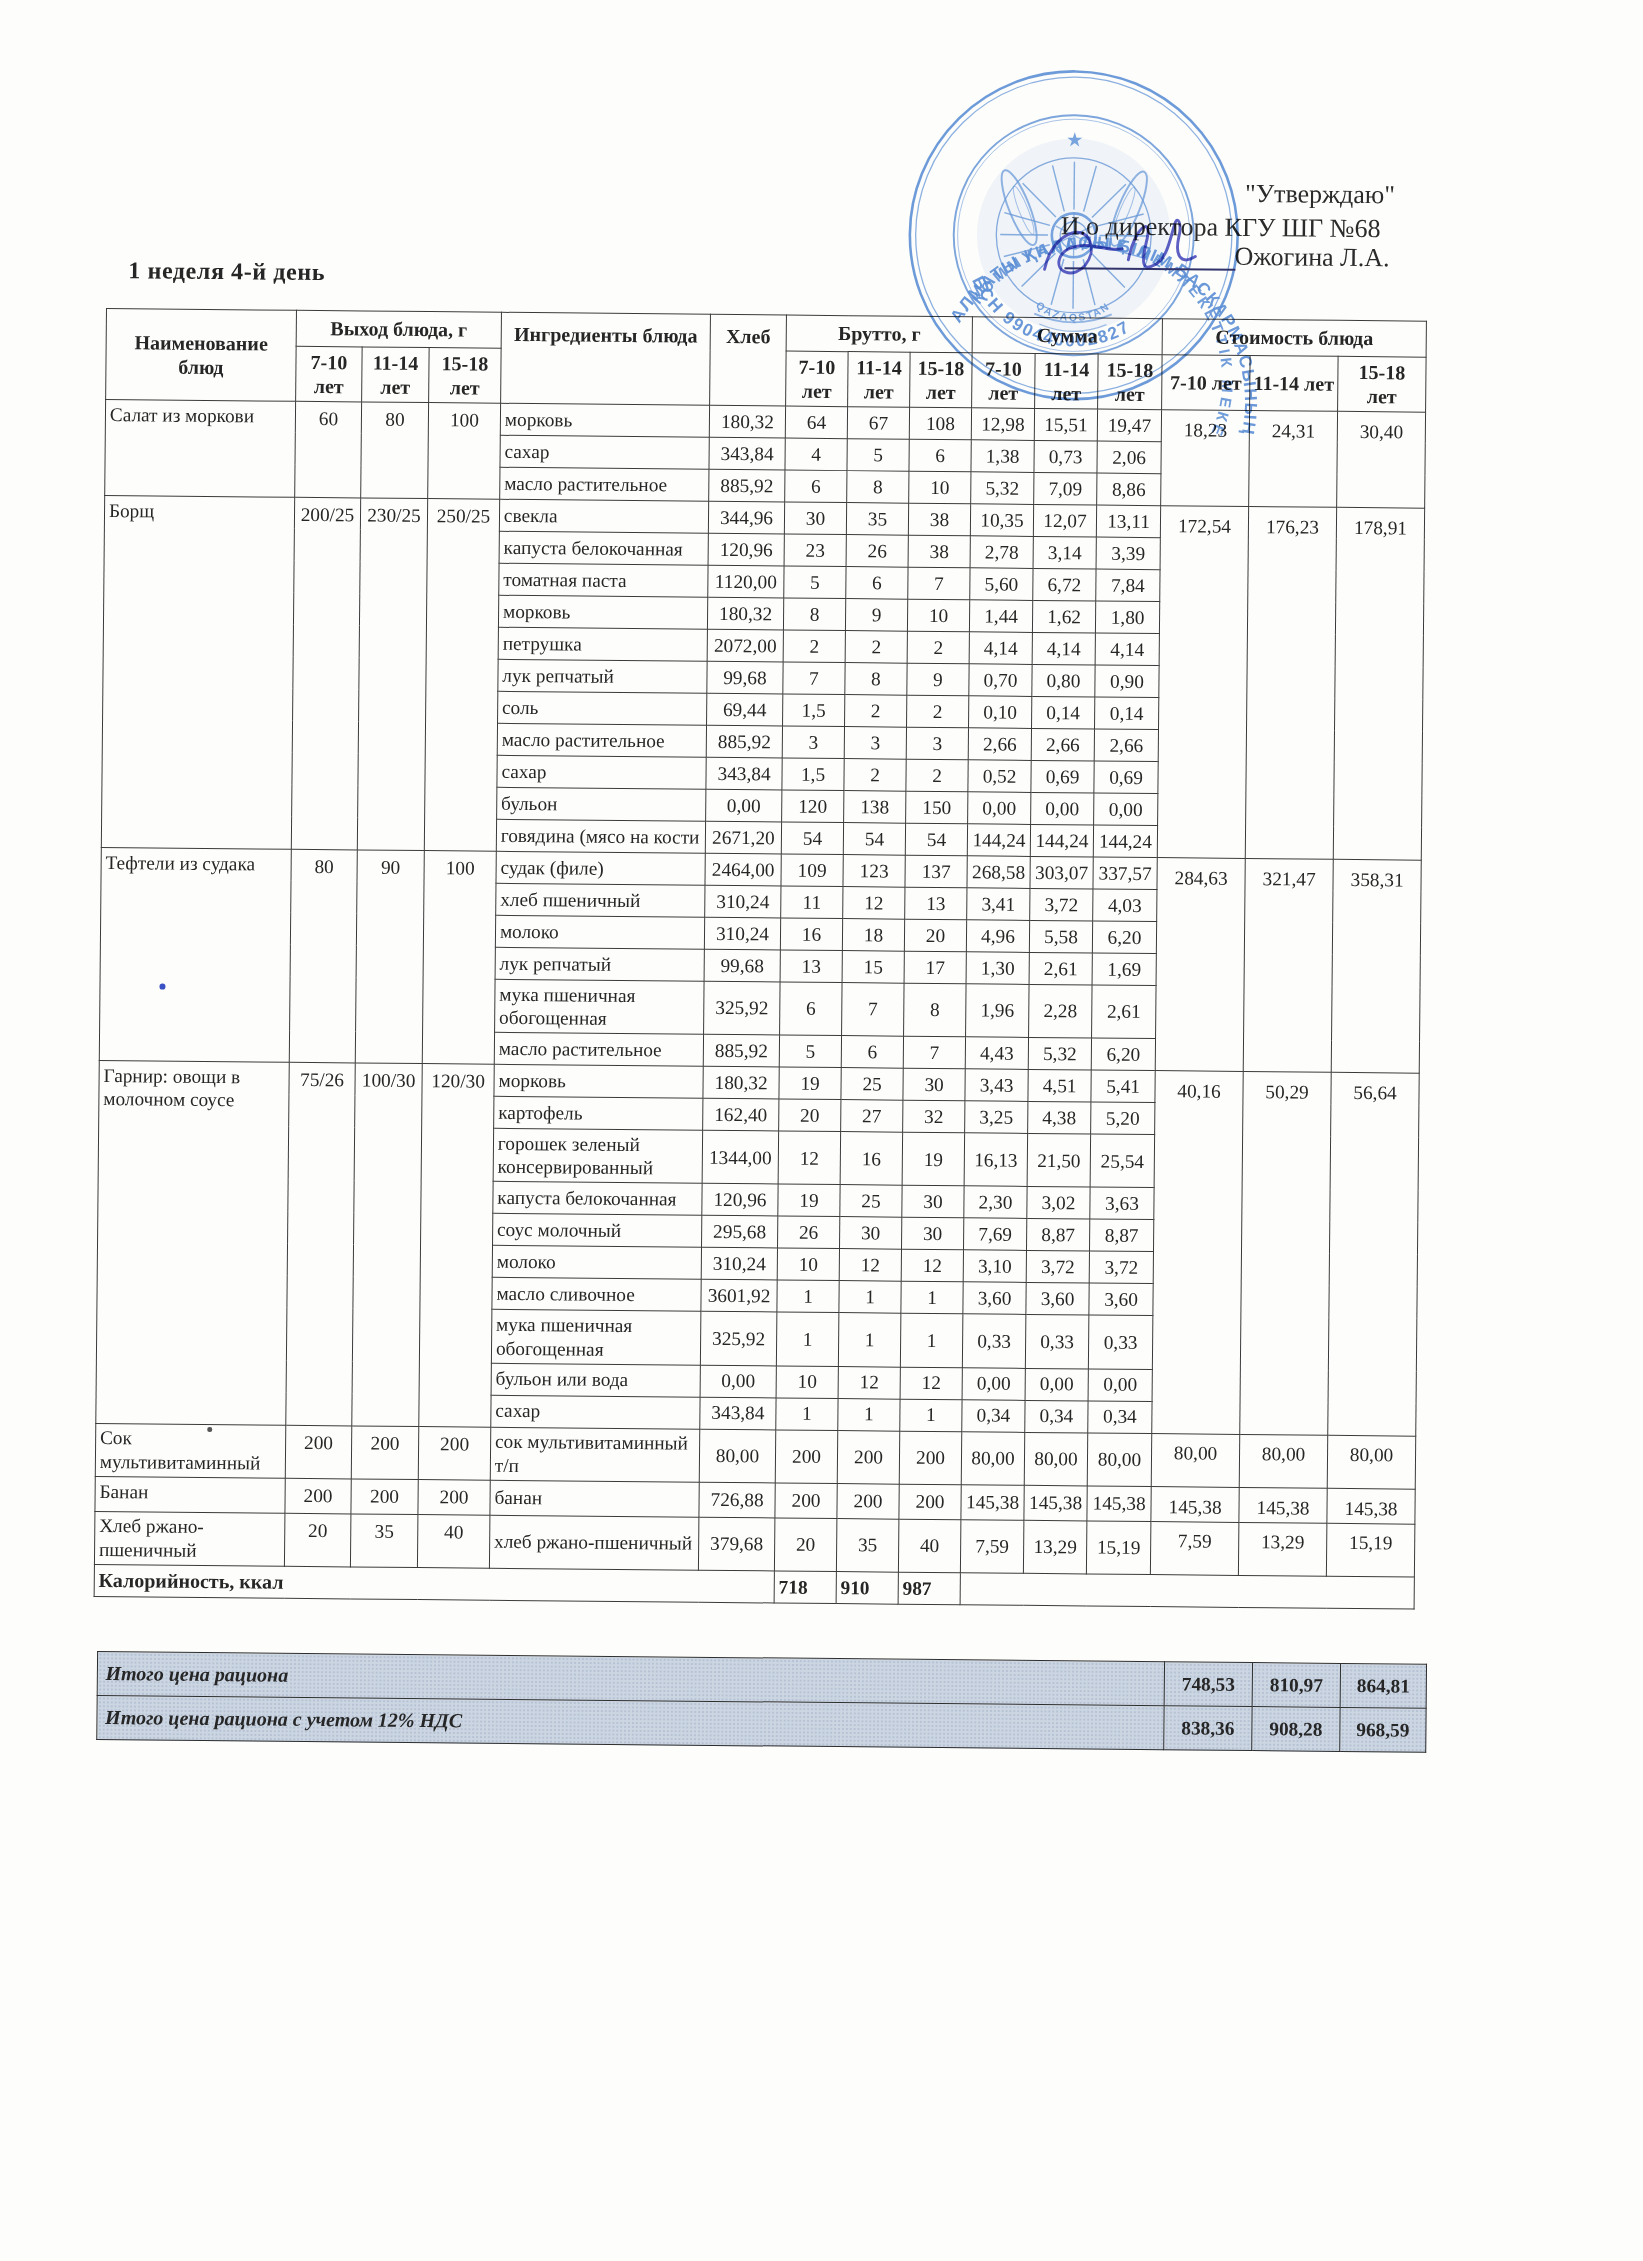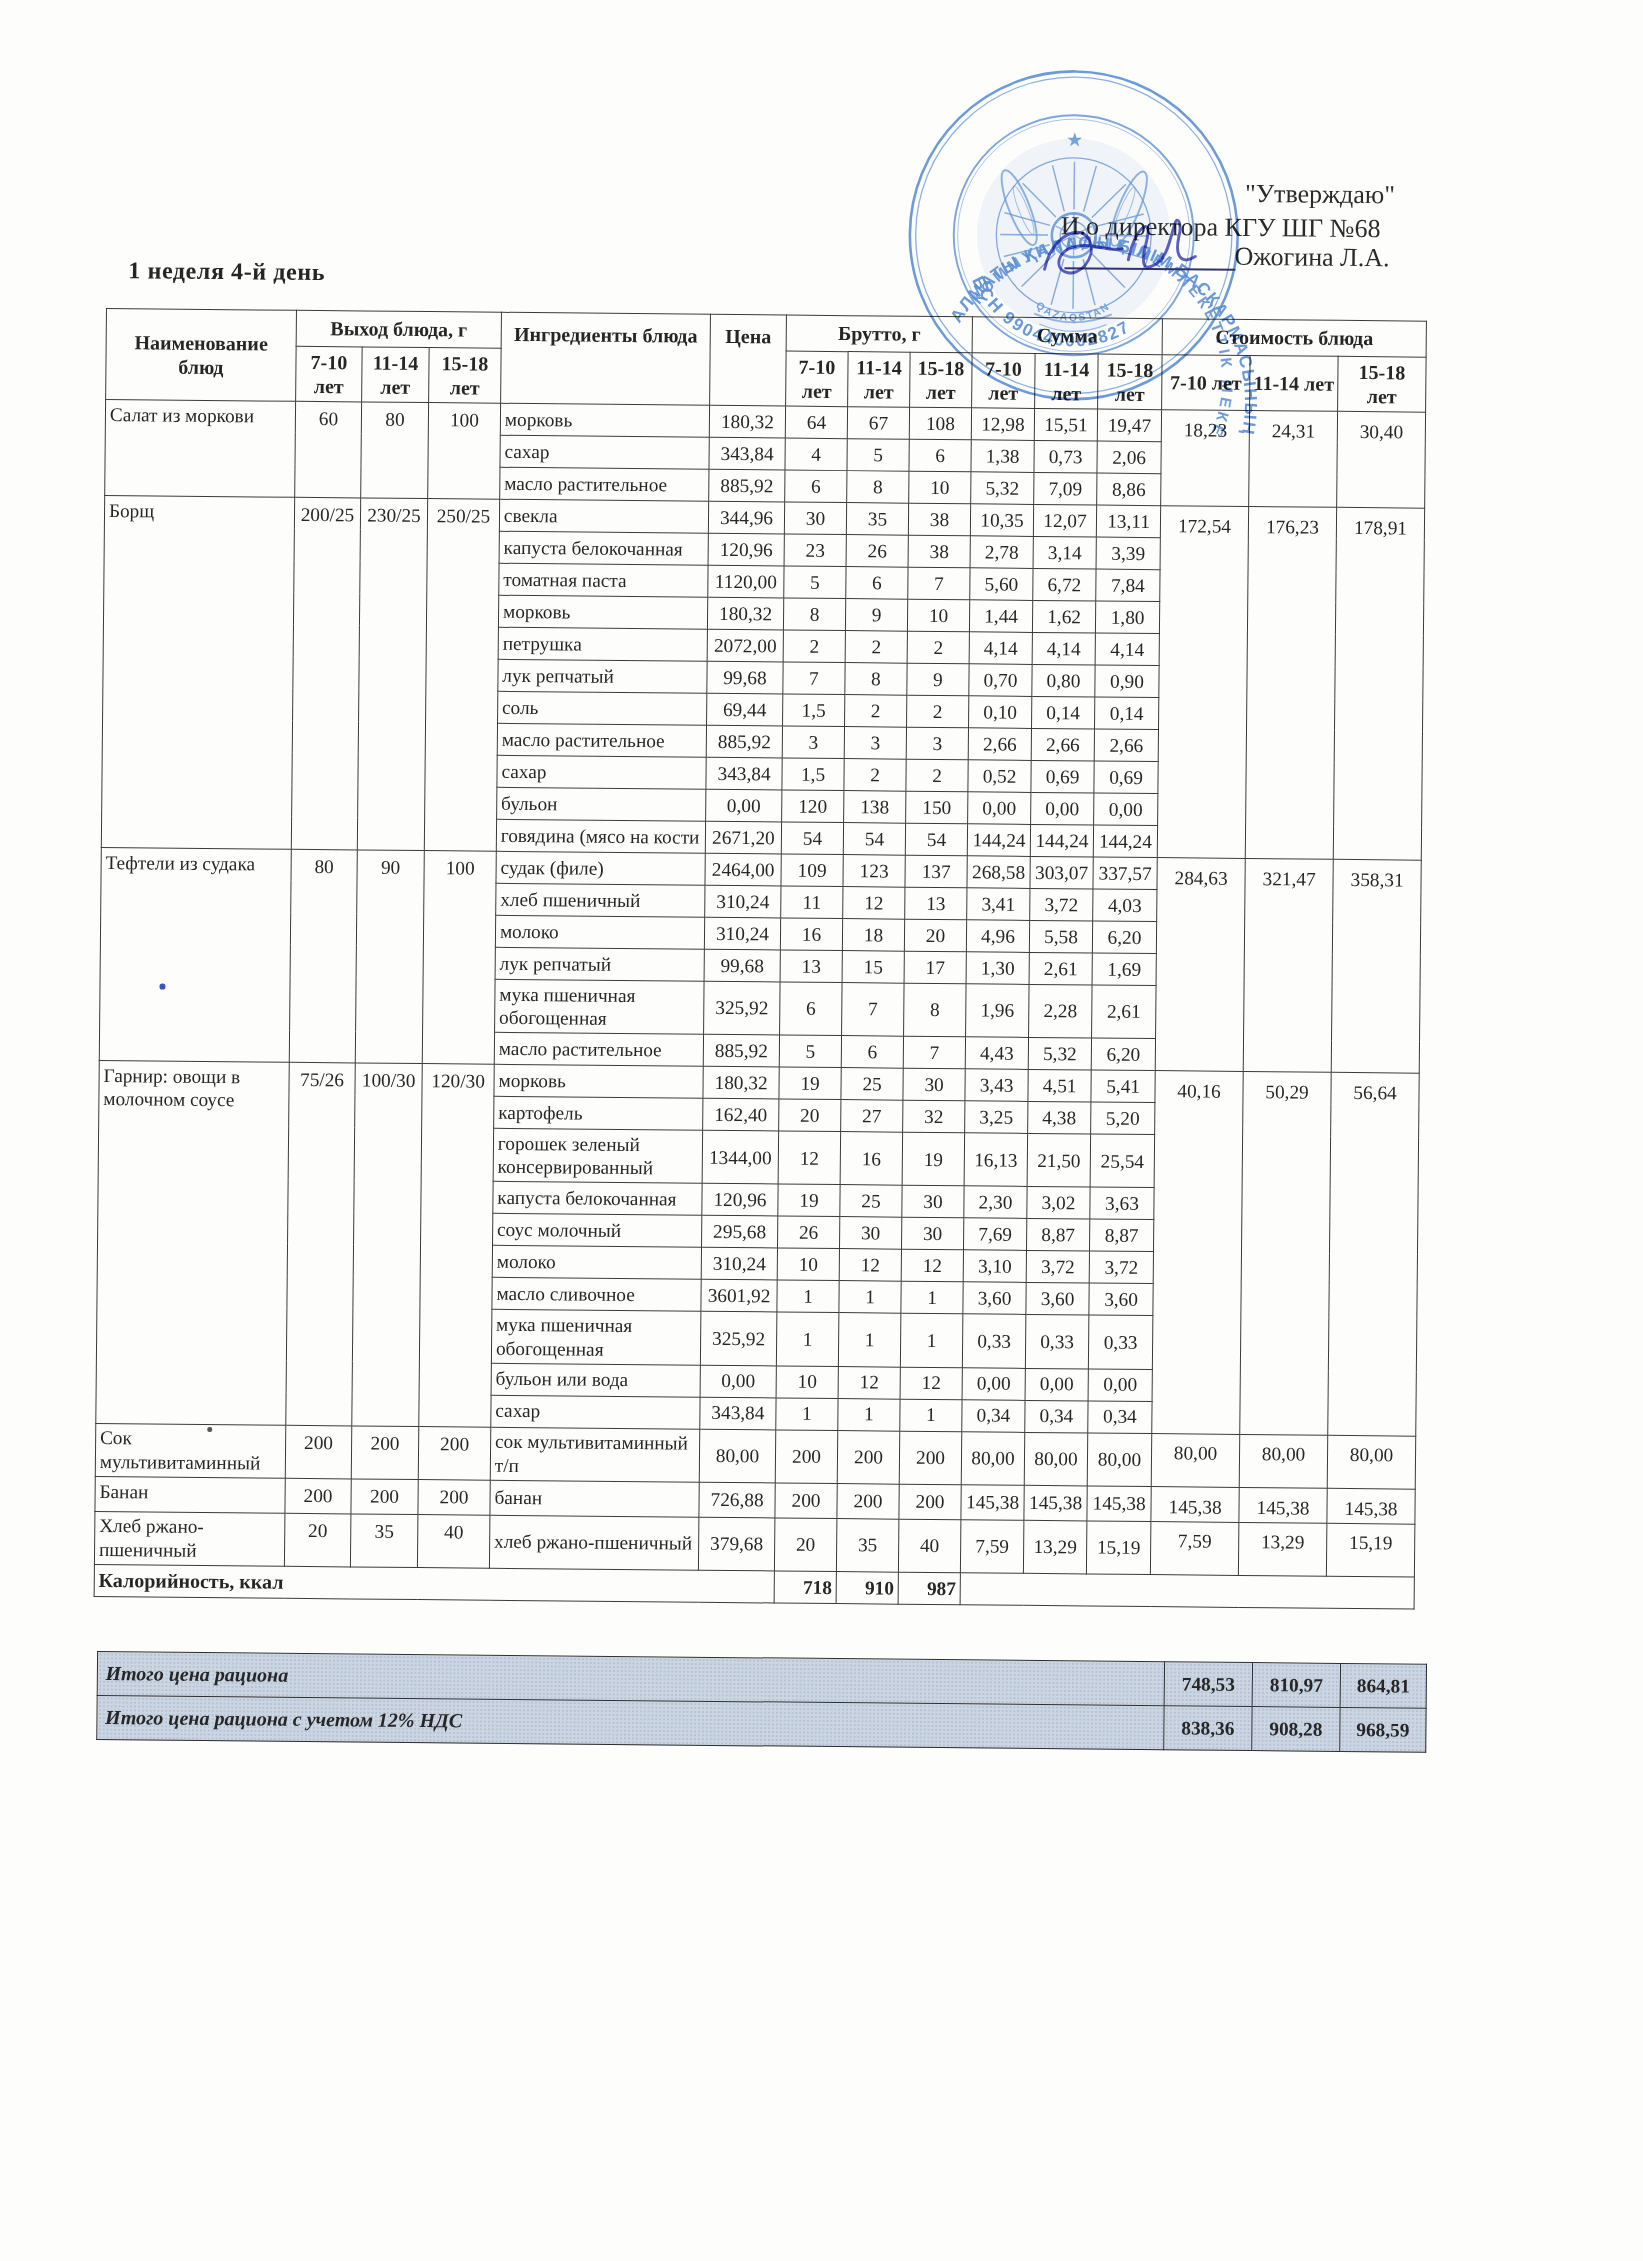--- a/index.html
+++ b/index.html
@@ -27,21 +27,21 @@
   .menu tr.hrow1{height:36px;} .menu tr.hrow2{height:45px;}
   .menu th.h-top{vertical-align:top;padding-top:9px;}
   .menu tbody tr{height:32px;}
   td.c-name{vertical-align:top;text-align:left;}
   td.c-portion{vertical-align:top;text-align:center;padding-top:5.2px;}
   td.c-ing{text-align:left;vertical-align:middle;}
   td.c-num{text-align:center;vertical-align:middle;}
   td.c-cost{vertical-align:top;text-align:center;padding-top:7.7px;}
   tr.cal-row{height:59px;}
   td.cal-label{vertical-align:top;text-align:left;font-weight:bold;font-size:20px;}
-  td.cal-num{text-align:right;vertical-align:middle;font-weight:bold;}
+  td.cal-num{text-align:left;vertical-align:middle;font-weight:bold;}
 
   table.totals{position:absolute;left:110px;top:1651px;width:1329px;
     border-collapse:collapse;table-layout:fixed;z-index:1;}
   .totals td{border:1.9px solid #2e2e2e;height:41px;font-size:19.3px;vertical-align:middle;
     background-color:#ccd6e3;
     background-image:radial-gradient(rgba(70,95,130,.30) 0.6px, rgba(0,0,0,0) 0.8px);
     background-size:3.9px 3.9px;}
   .totals td.t-label{font-style:italic;font-weight:bold;font-size:20px;padding-left:7.7px;text-align:left;}
   .totals td.t-val{font-weight:bold;text-align:center;}
 
@@ -146,21 +146,21 @@
         <col style="width:88px">
           <col style="width:88px">
           <col style="width:88px">
       </colgroup>
       <thead>
         <tr class="hrow1">
           <th rowspan="2">Наименование
 блюд</th>
           <th colspan="3">Выход блюда, г</th>
           <th rowspan="2" class="h-top">Ингредиенты блюда</th>
-          <th rowspan="2" class="h-top">Цена</th>
+          <th rowspan="2" class="h-top">Хлеб</th>
           <th colspan="3">Брутто, г</th>
           <th colspan="3">Сумма</th>
           <th colspan="3">Стоимость блюда</th>
         </tr>
         <tr class="hrow2">
           <th>7-10
 лет</th>
           <th>11-14
 лет</th>
           <th>15-18

